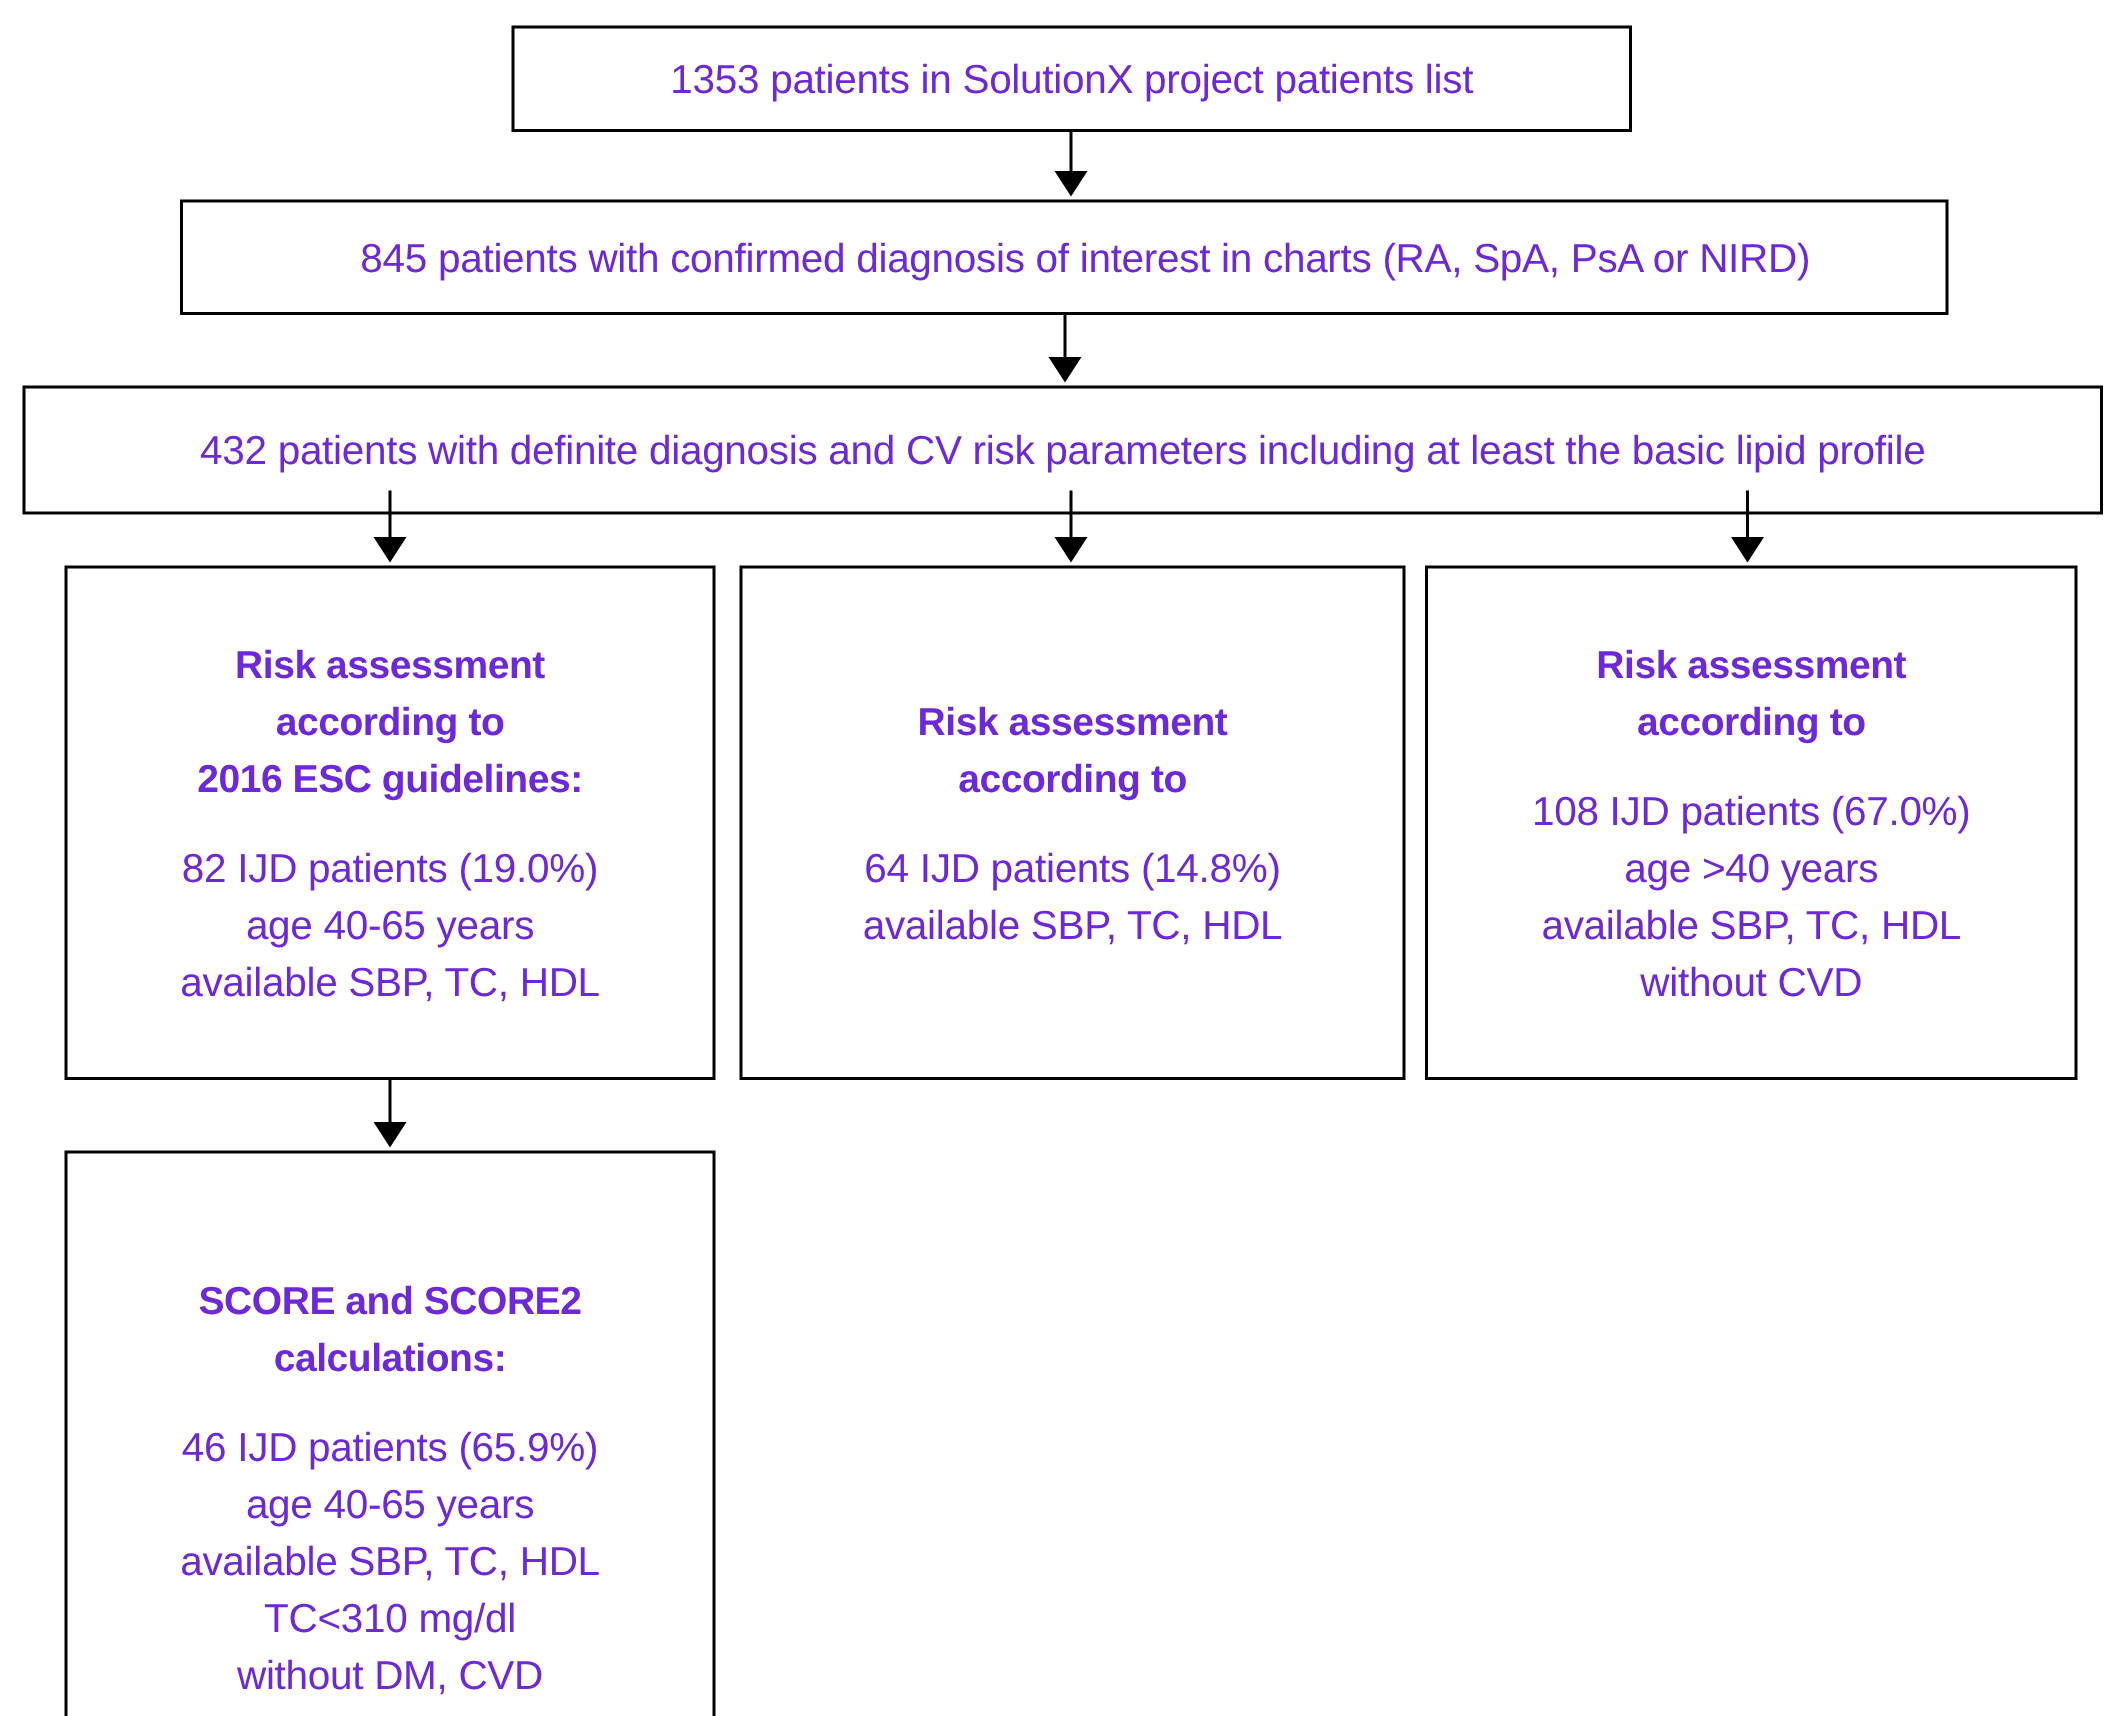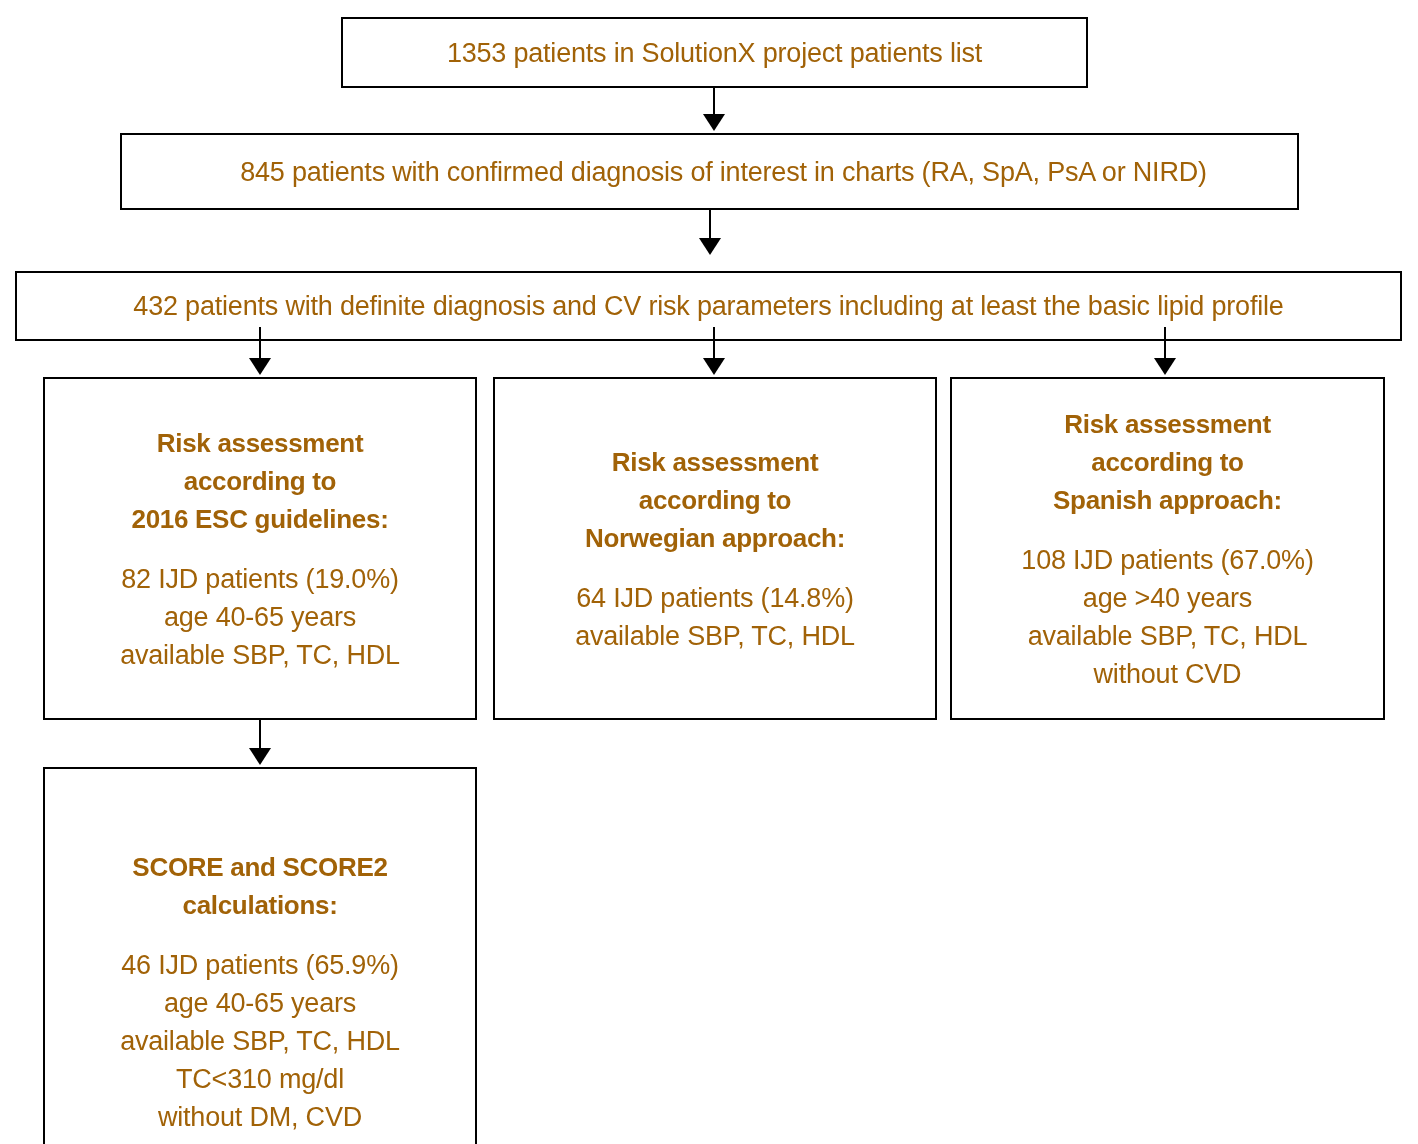--- a/index.html
+++ b/index.html
@@ -6,21 +6,21 @@
     margin: 0;
     padding: 0;
     background: #ffffff;
   }
   #canvas {
     position: relative;
     width: 1418px;
     height: 1144px;
     background: #ffffff;
     font-family: "Liberation Sans", sans-serif;
-    color: #a16207;
+    color: #6d28d9;
     overflow: hidden;
   }
   .node {
     position: absolute;
     box-sizing: border-box;
     border: 2px solid #000000;
     background: #ffffff;
     display: flex;
     flex-direction: column;
     align-items: center;
@@ -36,21 +36,21 @@
   .node-heading {
     font-size: 26px;
     line-height: 38px;
     font-weight: bold;
     letter-spacing: -0.3px;
     white-space: nowrap;
   }
   
   #node-total    { left: 341px;  top: 17px;  width: 747px;  height: 71px; }
   #node-confirmed{ left: 120px;  top: 133px; width: 1179px; height: 77px; padding-left: 28px; }
-  #node-definite { left: 15px;   top: 271px; width: 1387px; height: 70px; }
+  #node-definite { left: 15px;   top: 257px; width: 1387px; height: 86px; }
 
   
   #node-esc      { left: 43px;   top: 377px; width: 434px; height: 343px; }
   #node-norwegian{ left: 493px;  top: 377px; width: 444px; height: 343px; }
   #node-spanish  { left: 950px;  top: 377px; width: 435px; height: 343px; }
 
   
   #node-score    { left: 43px;   top: 767px; width: 434px; height: 449px; }
 
   .node-gap { height: 22px; }
@@ -122,30 +122,28 @@
     <div class="node-heading">2016 ESC guidelines:</div>
     <div class="node-gap"></div>
     <div class="node-line">82 IJD patients (19.0%)</div>
     <div class="node-line">age 40-65 years</div>
     <div class="node-line">available SBP, TC, HDL</div>
   </div>
 
   <div class="node" id="node-norwegian">
     <div class="node-heading">Risk assessment</div>
     <div class="node-heading">according to</div>
-    <div class="node-heading">Norwegian approach:</div>
     <div class="node-gap"></div>
     <div class="node-line">64 IJD patients (14.8%)</div>
     <div class="node-line">available SBP, TC, HDL</div>
   </div>
 
   <div class="node" id="node-spanish">
     <div class="node-heading">Risk assessment</div>
     <div class="node-heading">according to</div>
-    <div class="node-heading">Spanish approach:</div>
     <div class="node-gap"></div>
     <div class="node-line">108 IJD patients (67.0%)</div>
     <div class="node-line">age &gt;40 years</div>
     <div class="node-line">available SBP, TC, HDL</div>
     <div class="node-line">without CVD</div>
   </div>
 
   <div class="conn">
     <div class="conn-line" style="left:259px; top:720px; height:32px;"></div>
     <div class="conn-head" style="left:249px; top:748px;"></div>

